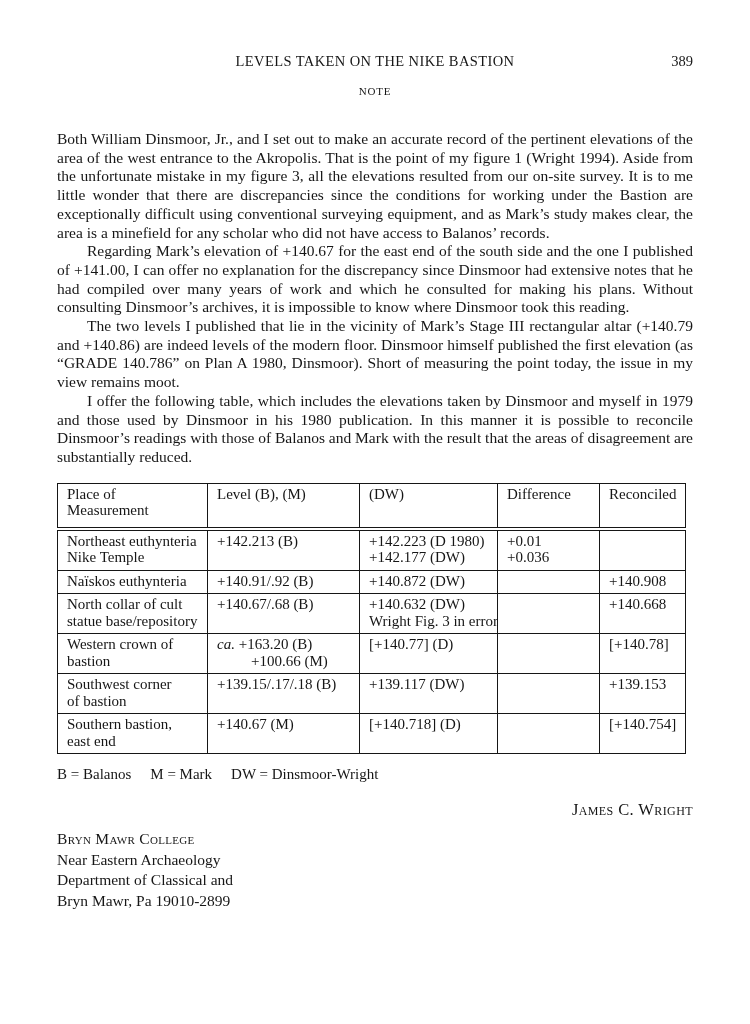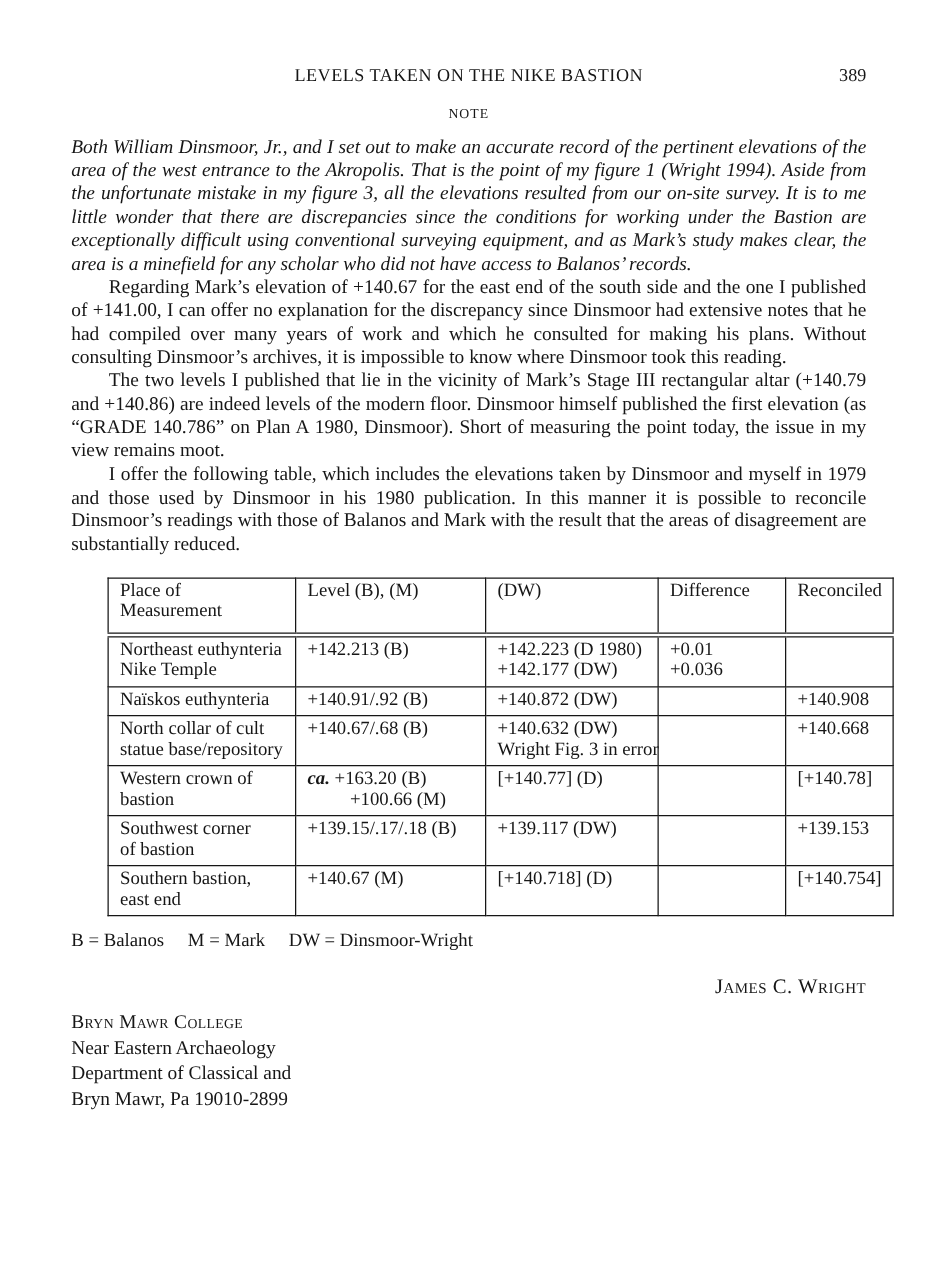--- a/index.html
+++ b/index.html
@@ -40,46 +40,45 @@
     font-weight: normal;
     letter-spacing: 0.8px;
     line-height: 1.1;
   }
   .body-par {
     margin: 0;
     font-size: 15.5px;
     line-height: 18.7px;
     text-align: justify;
   }
-  .first-par { margin-top: 12px; font-style: italic; }
+  .first-par { margin-top: 33px; }
   .indent { text-indent: 30px; }
 
   table.levels {
     margin-top: 16px;
     border-collapse: collapse;
     table-layout: fixed;
     width: 628px;
     font-size: 15px;
     line-height: 16.5px;
-    margin-left: 29px;
   }
   table.levels th, table.levels td {
     border: 1.4px solid #161616;
     vertical-align: top;
     text-align: left;
     font-weight: normal;
     padding: 2px 6px 4px 9px;
   }
   table.levels thead th {
     border-bottom: 4px double #161616;
     height: 37px;
   }
   .cl { white-space: nowrap; }
   .cl-indent { padding-left: 34px; }
-  .italic { font-style: italic; font-weight: bold; }
+  .italic { font-style: italic; }
   td.right { text-align: right; padding-right: 7px; }
   tr.tall td { height: 33px; }
 
   .legend {
     margin-top: 9px;
     font-size: 15px;
     line-height: 22px;
   }
   .legend-item { margin-right: 19px; }
   .legend-item:last-child { margin-right: 0; }

